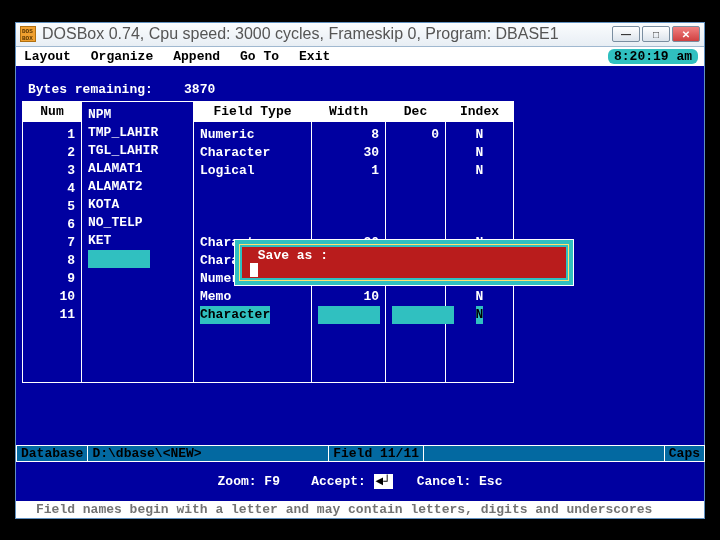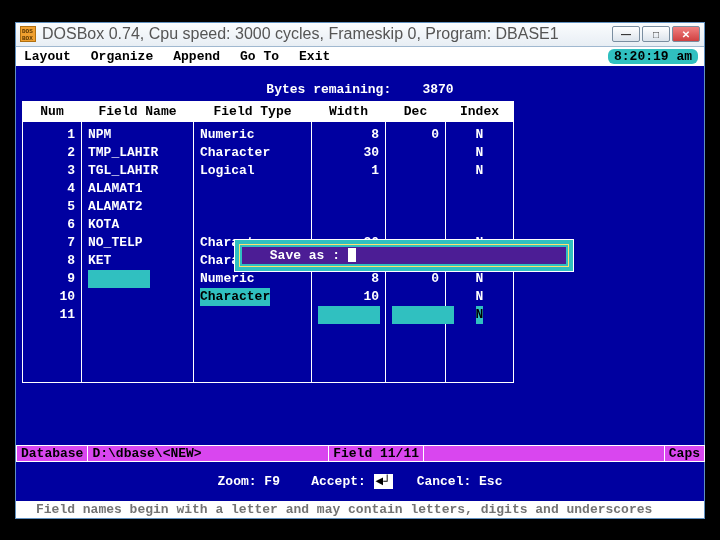--- a/index.html
+++ b/index.html
@@ -68,21 +68,21 @@
 .menubar {
   background: #fff;
   color: #000;
   display: flex;
   padding: 2px 6px;
 }
 .menuitem { padding: 0 18px 0 2px; }
 .clock { margin-left: auto; background: #30c0c0; padding: 0 6px; border-radius: 6px; }
 
 .bytesrow {
-  text-align: center;
+  text-align: left;
   padding: 16px 12px 4px;
 }
 .maincols {
   display: flex;
   margin: 0 6px;
 }
 .col {
   border: 1px solid #fff;
 }
 .col + .col { border-left: none; }
@@ -117,36 +117,37 @@
   width: 340px;
   padding: 4px;
   background: #30c0c0;
   border: 1px solid #fff;
 }
 .saveas-inner {
   border: 1px solid #ffe070;
   padding: 2px;
 }
 .saveas-field {
-  background: #4c1d95;
+  background: #b91c1c;
   color: #fff;
-  padding: 1px 20px;
-  display: flex;
+  padding: 1px 8px;
+  display: flex;
+  flex-direction: column;
 }
 .saveas-label { white-space: pre; }
 .saveas-cursor { background:#fff; width:8px; display:inline-block; height:14px; }
 
 .mainrel { position: relative; }
 
 .statusbar1 {
   display: flex;
   margin-top: 2px;
 }
 .sb-cell {
-  background: #d946ef;
+  background: #0369a1;
   color: #000;
   border: 1px solid #fff;
   padding: 0 4px;
   margin-right: -1px;
 }
 .sb-cell.db { flex: 0 0 auto; }
 
 .keysrow {
   background: #0000a0;
   color: #fff;
@@ -204,21 +205,20 @@
               <div class="rowcell">5</div>
               <div class="rowcell">6</div>
               <div class="rowcell">7</div>
               <div class="rowcell">8</div>
               <div class="rowcell">9</div>
               <div class="rowcell">10</div>
               <div class="rowcell">11</div>
             </div>
       </div>
       <div class="col c-name">
-        <div class="colhead">Field Name</div>
         <div class="colbody" id="col-name">
               <div class="rowcell">NPM</div>
               <div class="rowcell">TMP_LAHIR</div>
               <div class="rowcell">TGL_LAHIR</div>
               <div class="rowcell">ALAMAT1</div>
               <div class="rowcell">ALAMAT2</div>
               <div class="rowcell">KOTA</div>
               <div class="rowcell">NO_TELP</div>
               <div class="rowcell">KET</div>
               <div class="rowcell"><span class="hl">        </span></div>
@@ -229,20 +229,21 @@
         <div class="colbody" id="col-type">
               <div class="rowcell">Numeric</div>
               <div class="rowcell">Character</div>
               <div class="rowcell">Logical</div>
               <div class="rowcell"></div>
               <div class="rowcell"></div>
               <div class="rowcell"></div>
               <div class="rowcell">Character</div>
               <div class="rowcell">Character</div>
               <div class="rowcell">Numeric</div>
+              <div class="rowcell">Memo</div>
               <div class="rowcell"><span class="hl">Character</span></div>
             </div>
       </div>
       <div class="col c-width">
         <div class="colhead">Width</div>
         <div class="colbody" id="col-width">
               <div class="rowcell">8</div>
               <div class="rowcell">30</div>
               <div class="rowcell">1</div>
               <div class="rowcell"></div>

